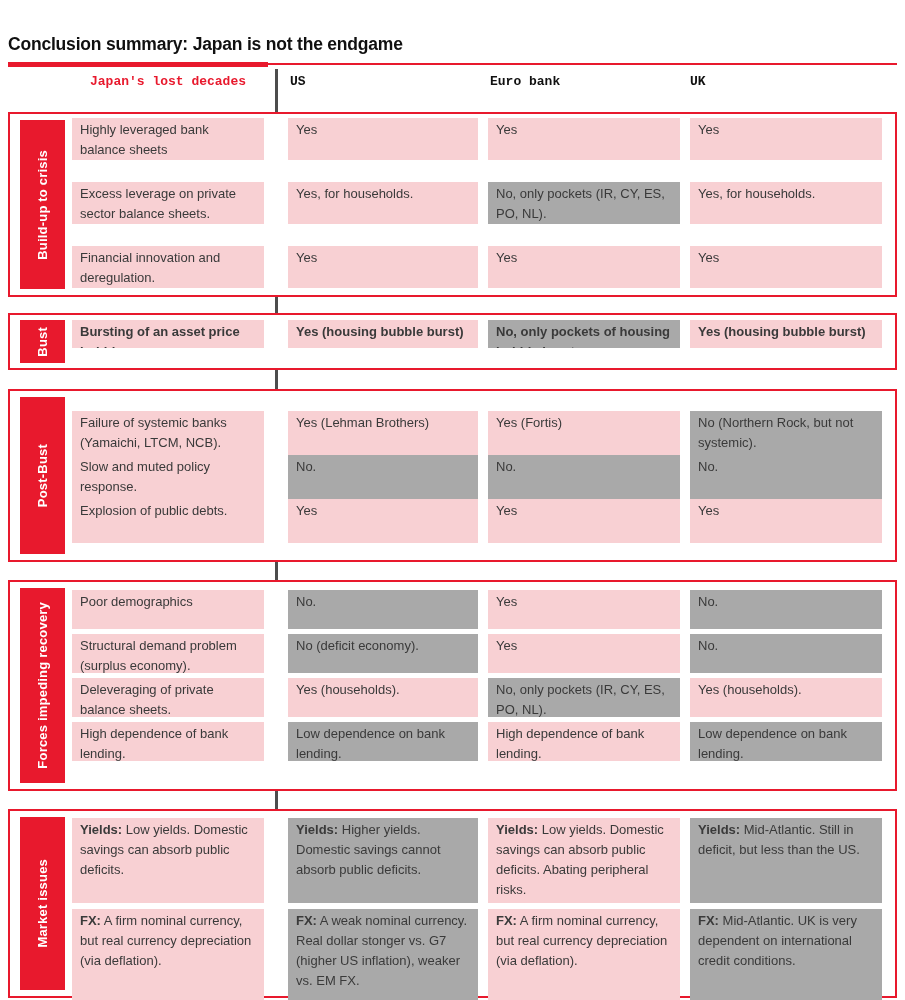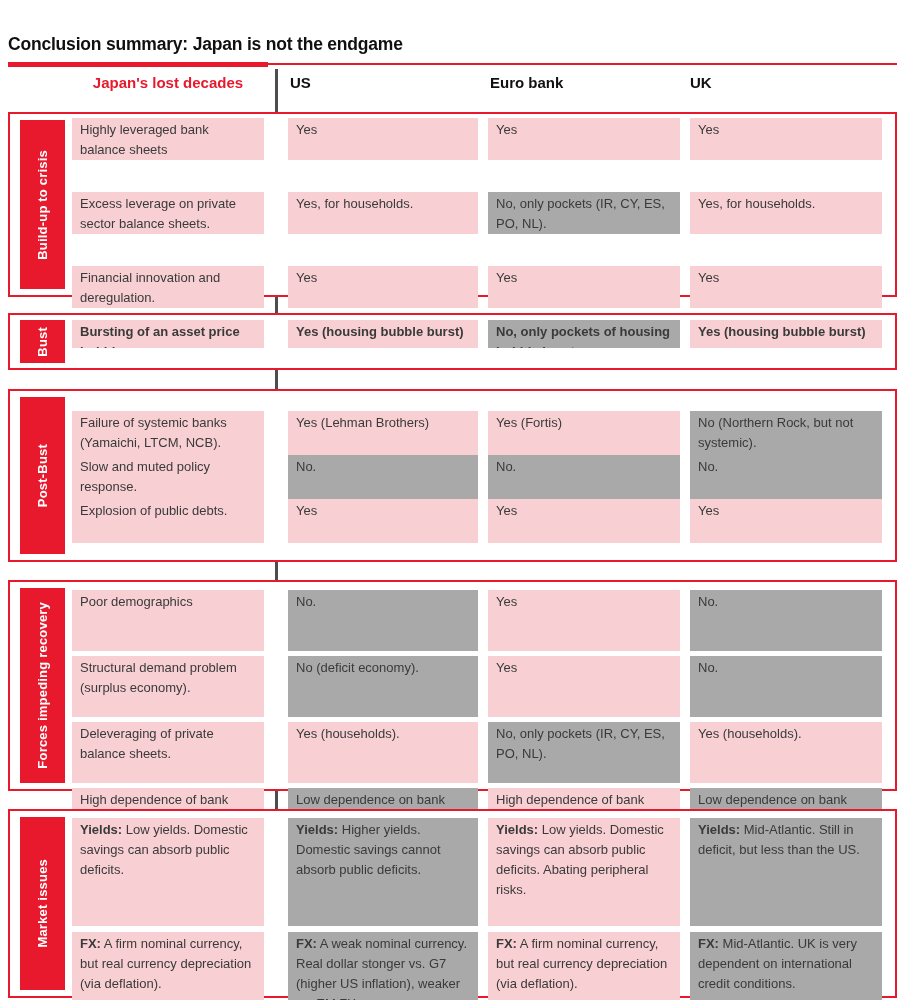--- a/index.html
+++ b/index.html
@@ -5,42 +5,42 @@
   :root{ --red:#e8192d; --pink:#f8d0d3; --gray:#a9a9a9; }
   html,body{margin:0;padding:0;background:#fff;}
   body{font-family:"Liberation Sans",sans-serif;}
   .stage{position:relative;width:905px;height:1000px;background:#fff;overflow:hidden;margin-top:32px;}
 
   .title{position:absolute;left:8px;top:2px;font-size:17.5px;font-weight:bold;color:#101010;letter-spacing:-0.2px;}
   .rule{position:absolute;left:8px;top:31px;width:889px;height:2px;background:var(--red);}
   .rule-thick{position:absolute;left:8px;top:30px;width:260px;height:5px;background:var(--red);}
   .divider{position:absolute;left:275px;top:37px;width:3px;height:929px;background:#4d4d4d;}
 
-  .hdr{position:absolute;top:42px;font-size:15px;font-weight:bold;color:#111;}
+  .hdr{position:absolute;top:42px;font-size:13px;font-weight:bold;color:#111;font-family:Liberation Mono, monospace;}
   .hdr-japan{left:70px;width:196px;text-align:center;color:var(--red);}
   .hdr-us{left:290px;} .hdr-euro{left:490px;} .hdr-uk{left:690px;}
 
   .group{position:absolute;left:8px;width:889px;border:2px solid var(--red);box-sizing:border-box;background:#fff;}
   .g0{top:80px;height:185px;}
   .g1{top:281px;height:57px;}
   .g2{top:357px;height:173px;}
   .g3{top:548px;height:211px;}
   .g4{top:777px;height:189px;}
 
   .glabel{position:absolute;left:10px;top:6px;bottom:6px;width:45px;background:var(--red);color:#fff;
           display:flex;align-items:center;justify-content:center;}
   .g1 .glabel{top:5px;bottom:5px;}
   .glabel span{writing-mode:vertical-rl;transform:rotate(180deg);font-weight:bold;font-size:13px;white-space:nowrap;letter-spacing:0.2px;}
 
   .rows{position:absolute;left:62px;top:0;bottom:0;right:2px;display:flex;flex-direction:column;}
-  .g0 .rows{padding-top:4px;gap:32px;} .g0 .row{height:42px;}
+  .g0 .rows{padding-top:4px;gap:22px;} .g0 .row{height:42px;}
   .g1 .rows{padding-top:5px;}          .g1 .row{height:28px;}
   .g2 .rows{padding-top:20px;gap:0;}  .g2 .row{height:44px;}
-  .g3 .rows{padding-top:8px;gap:5px;}  .g3 .row{height:61px;}
-  .g4 .rows{padding-top:7px;gap:6px;}  .g4 .row{height:108px;} .g4 .row:nth-child(2){height:94px;}
+  .g3 .rows{padding-top:8px;gap:5px;}  .g3 .row{height:39px;}
+  .g4 .rows{padding-top:7px;gap:6px;}  .g4 .row{height:85px;} .g4 .row:nth-child(2){height:94px;}
 
   .row{position:relative;flex:none;}
   .row.bold .cell{font-weight:bold;}
   .cell{position:absolute;top:0;bottom:0;box-sizing:border-box;padding:2px 8px;font-size:13px;line-height:20px;color:#3a3a3a;overflow:hidden;}
   .cell b{font-weight:bold;}
   .c-japan{left:0;width:192px;}
   .c-us{left:216px;width:190px;}
   .c-euro{left:416px;width:192px;}
   .c-uk{left:618px;width:192px;}
   .v-pink{background:var(--pink);}

